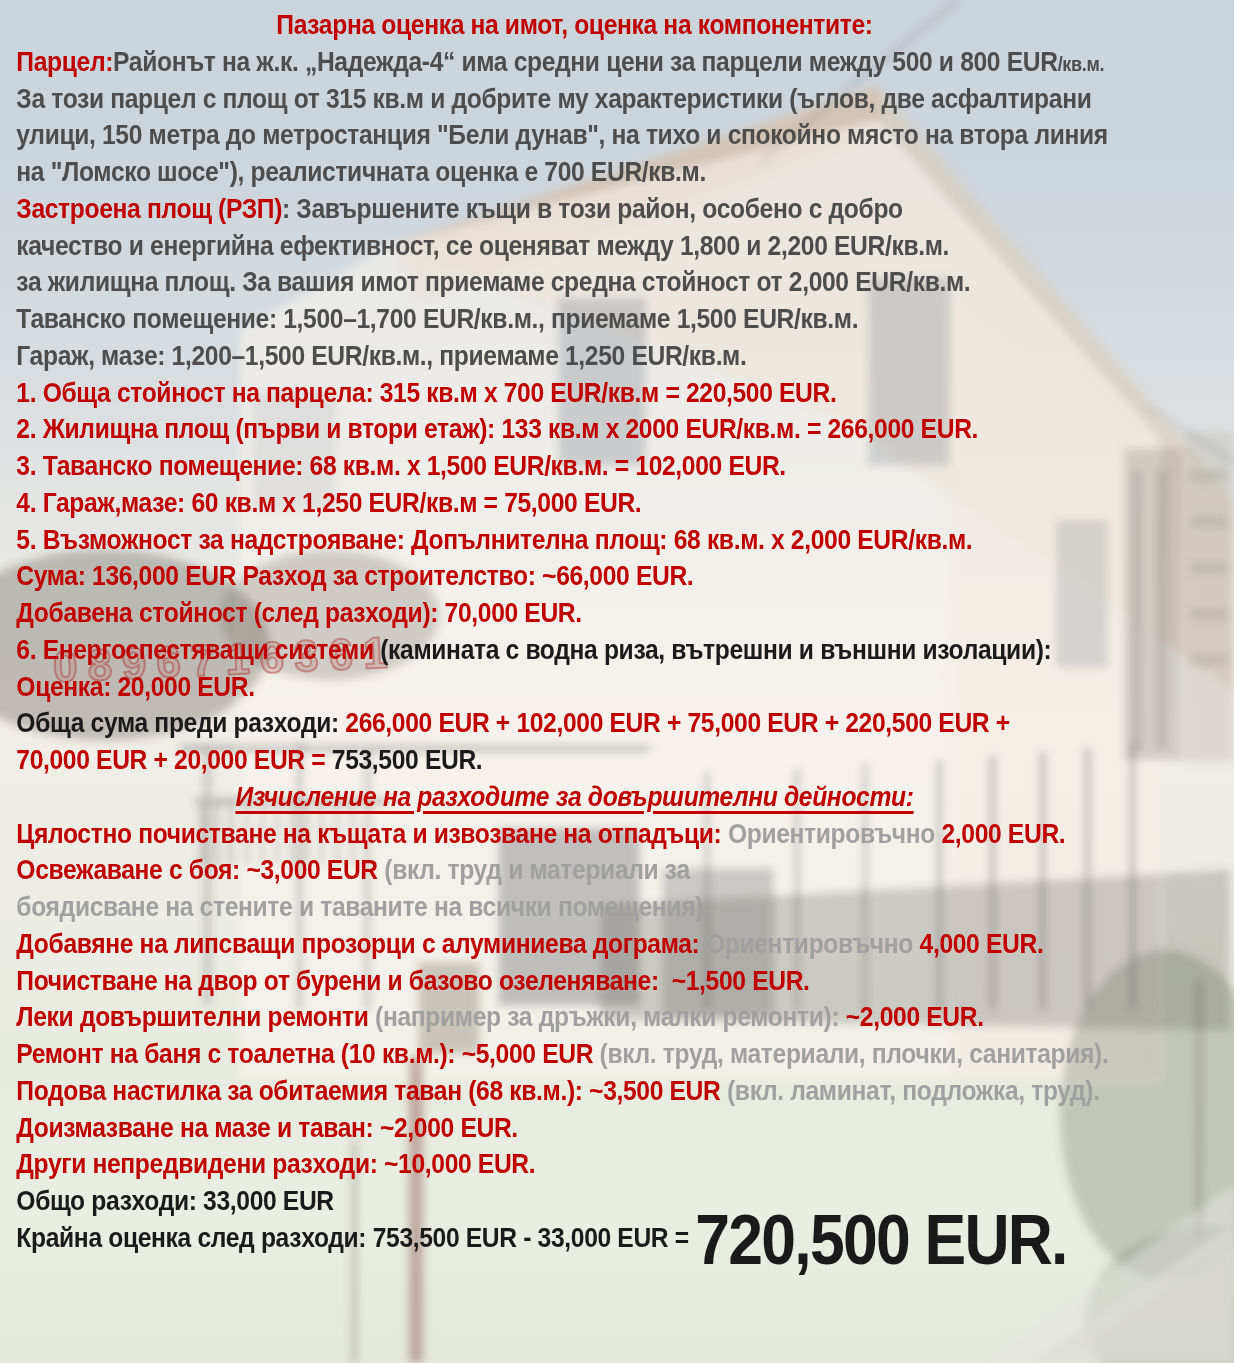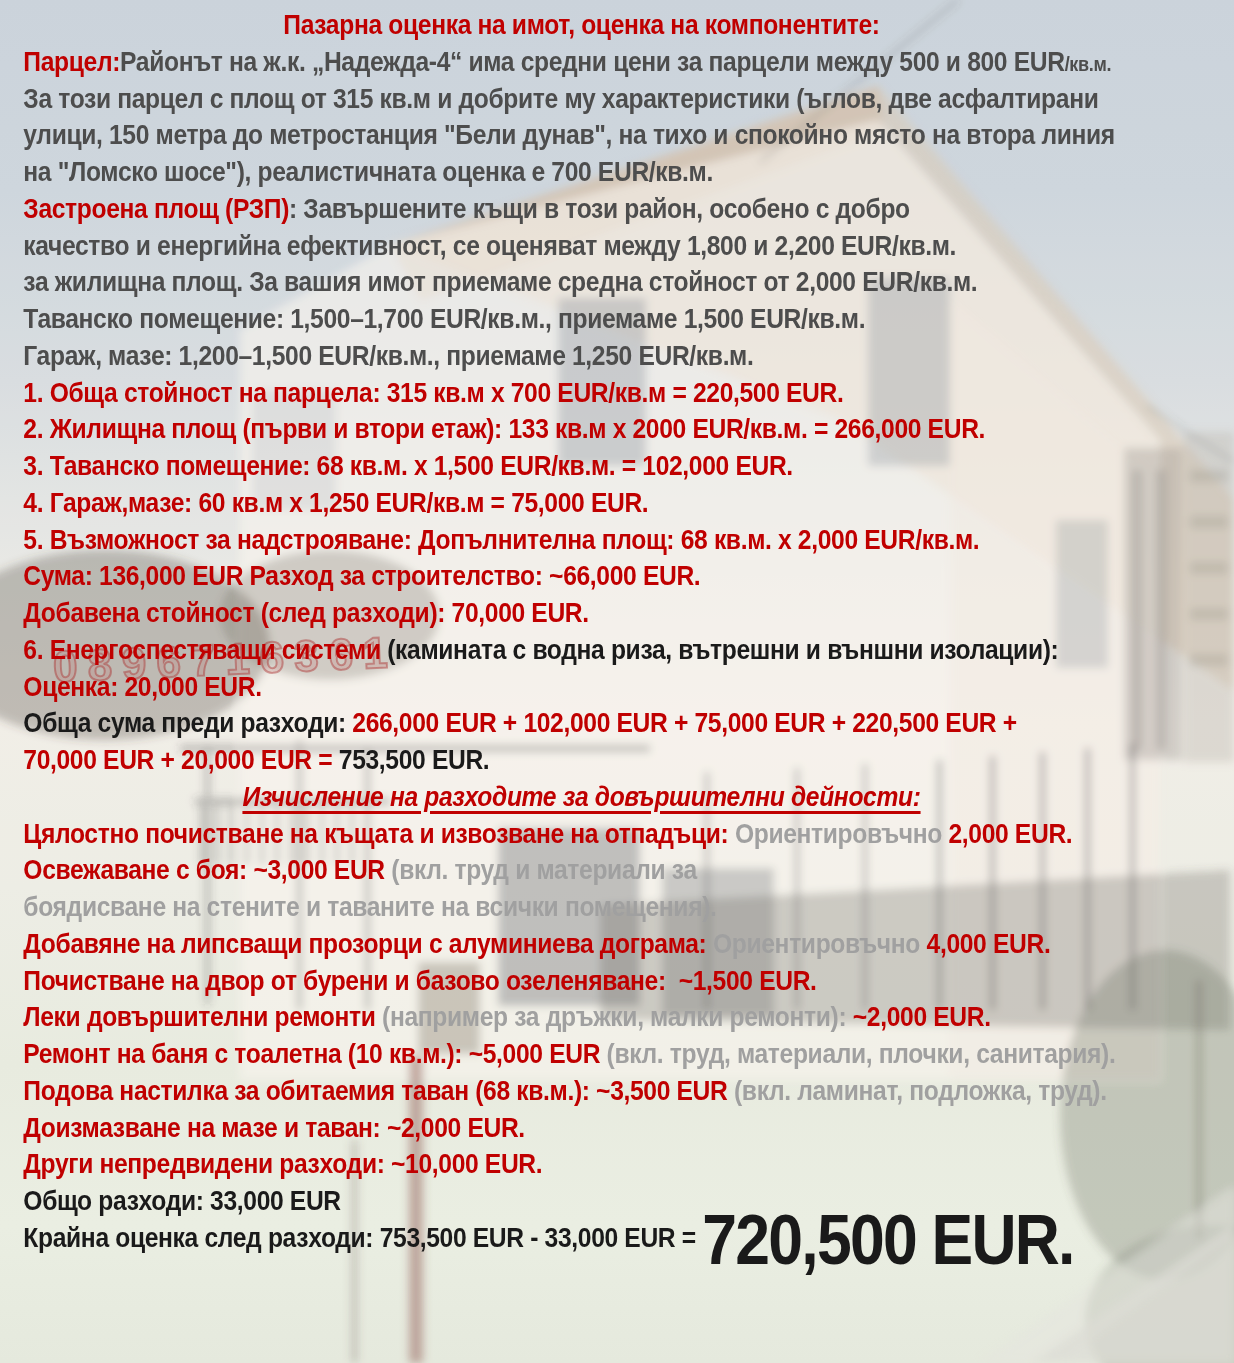--- a/index.html
+++ b/index.html
@@ -12,21 +12,21 @@
   }
   .bg{position:absolute;left:0;top:0;z-index:1;}
   .veil{position:absolute;inset:0;background:rgba(255,255,255,.10);z-index:2;}
   .watermark{
     position:absolute;left:52px;top:642px;z-index:3;
     font-size:44px;font-weight:bold;letter-spacing:10px;
     transform:rotate(-2.5deg);transform-origin:0 0;
     color:rgba(195,80,80,0.16);
     -webkit-text-stroke:2px rgba(170,40,40,0.42);
   }
-  .textlayer{position:absolute;left:11px;top:6px;width:1141px;z-index:4;}
+  .textlayer{position:absolute;left:4px;top:6px;width:1141px;z-index:4;}
   .line{
     height:36.75px;line-height:37px;font-size:28px;font-weight:bold;
     letter-spacing:-0.4px;white-space:pre;padding-left:14px;
     transform:scaleX(0.88);transform-origin:0 0;
   }
   .line.center{text-align:center;padding-left:0;transform-origin:50% 0;}
   .line.header .seg{
     font-style:italic;text-decoration:underline;
     text-decoration-thickness:3px;text-underline-offset:5px;
   }

